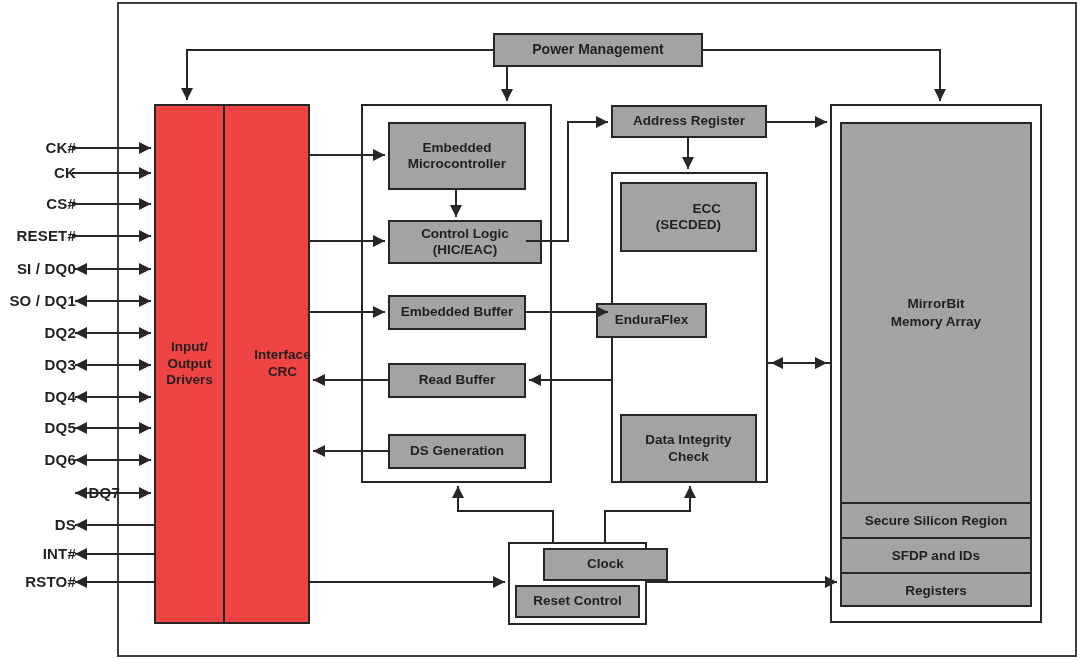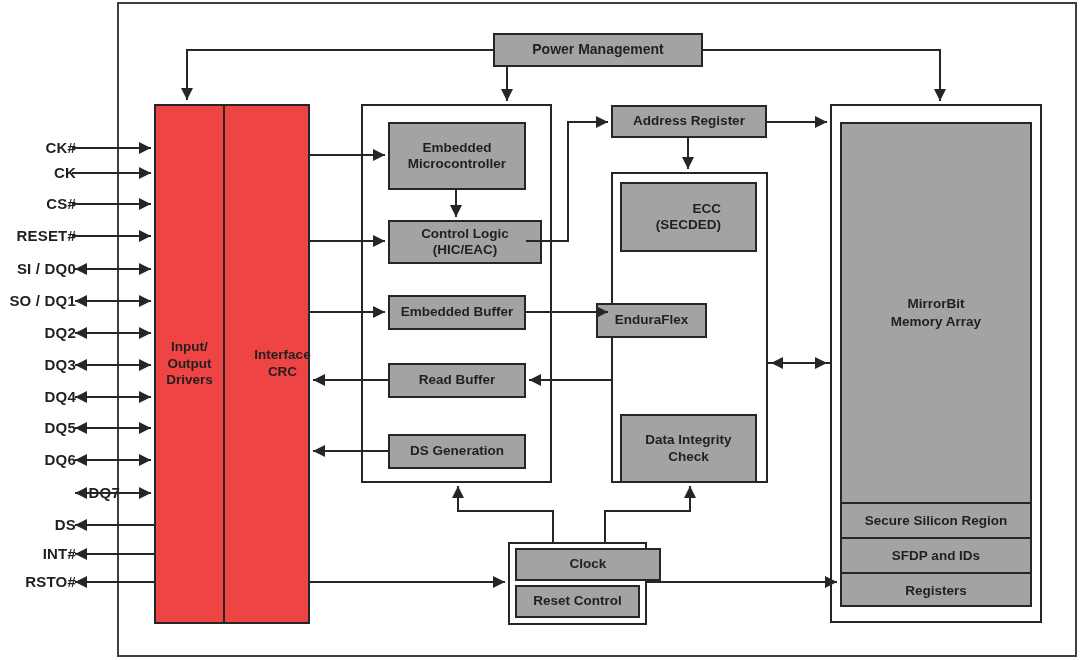--- a/index.html
+++ b/index.html
@@ -83,21 +83,21 @@
   <div class="container" style="left:830px;top:104px;width:212px;height:519px;background:#ffffff;"></div>
   <div class="container" style="left:840px;top:122px;width:192px;height:485px;background:#a3a3a3;">
     <div style="height:378px;display:flex;align-items:center;justify-content:center;text-align:center;font-size:13.5px;line-height:1.3;white-space:pre-line;">MirrorBit
 Memory Array</div>
     <div class="memrow">Secure Silicon Region</div>
     <div class="memrow">SFDP and IDs</div>
     <div class="memrow">Registers</div>
   </div>
 
   <div class="container" style="left:508px;top:542px;width:139px;height:83px;background:#ffffff;"></div>
-  <div class="box" style="left:515px;top:548px;width:146px;height:33px;">Clock</div>
+  <div class="box" style="left:543px;top:548px;width:125px;height:33px;">Clock</div>
   <div class="box" style="left:515px;top:585px;width:125px;height:33px;">Reset Control</div>
 
   <svg id="wires" width="1080" height="660" viewBox="0 0 1080 660">
     <defs>
       <marker id="ah" viewBox="0 0 10 10" refX="10" refY="5" markerWidth="7" markerHeight="6" orient="auto">
         <path d="M0,0 L10,5 L0,10 z" fill="#262626"></path>
       </marker>
     </defs>
     <g fill="none" stroke="#262626" stroke-width="2">
 

